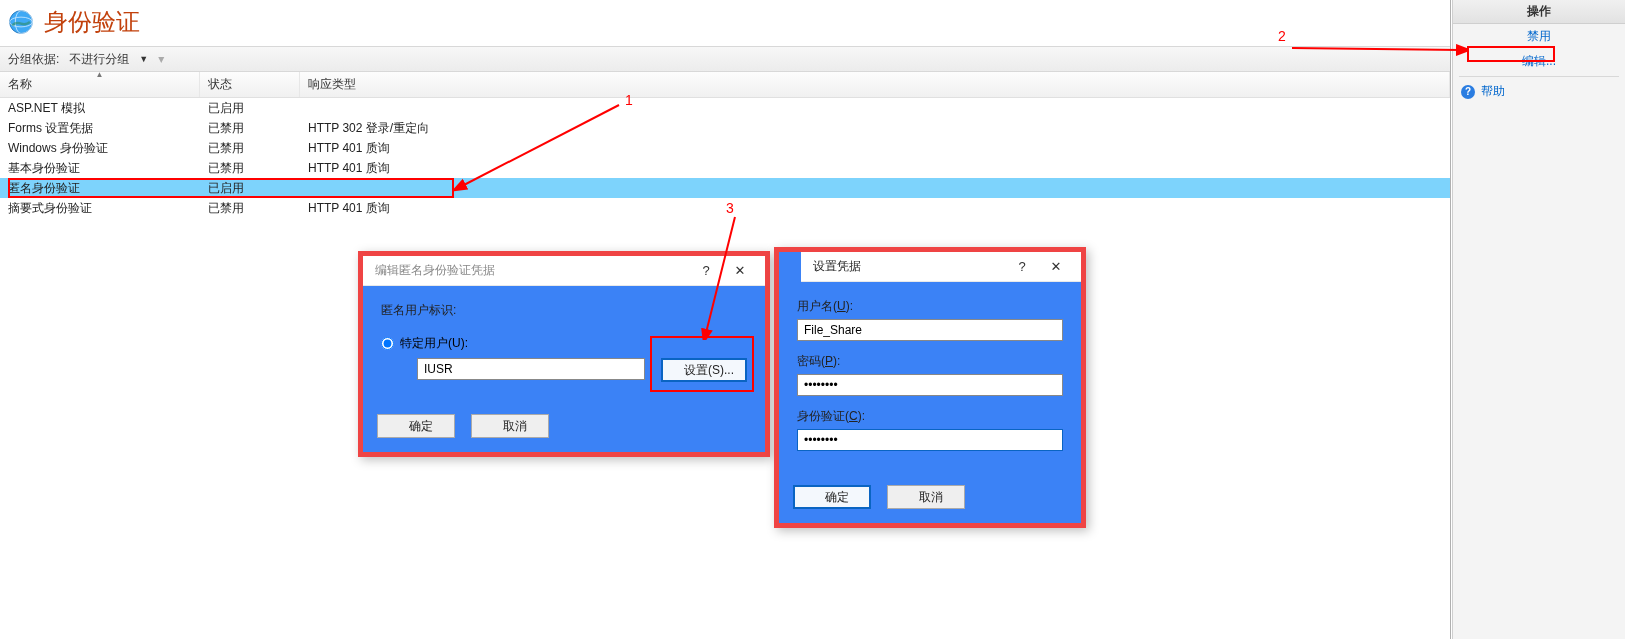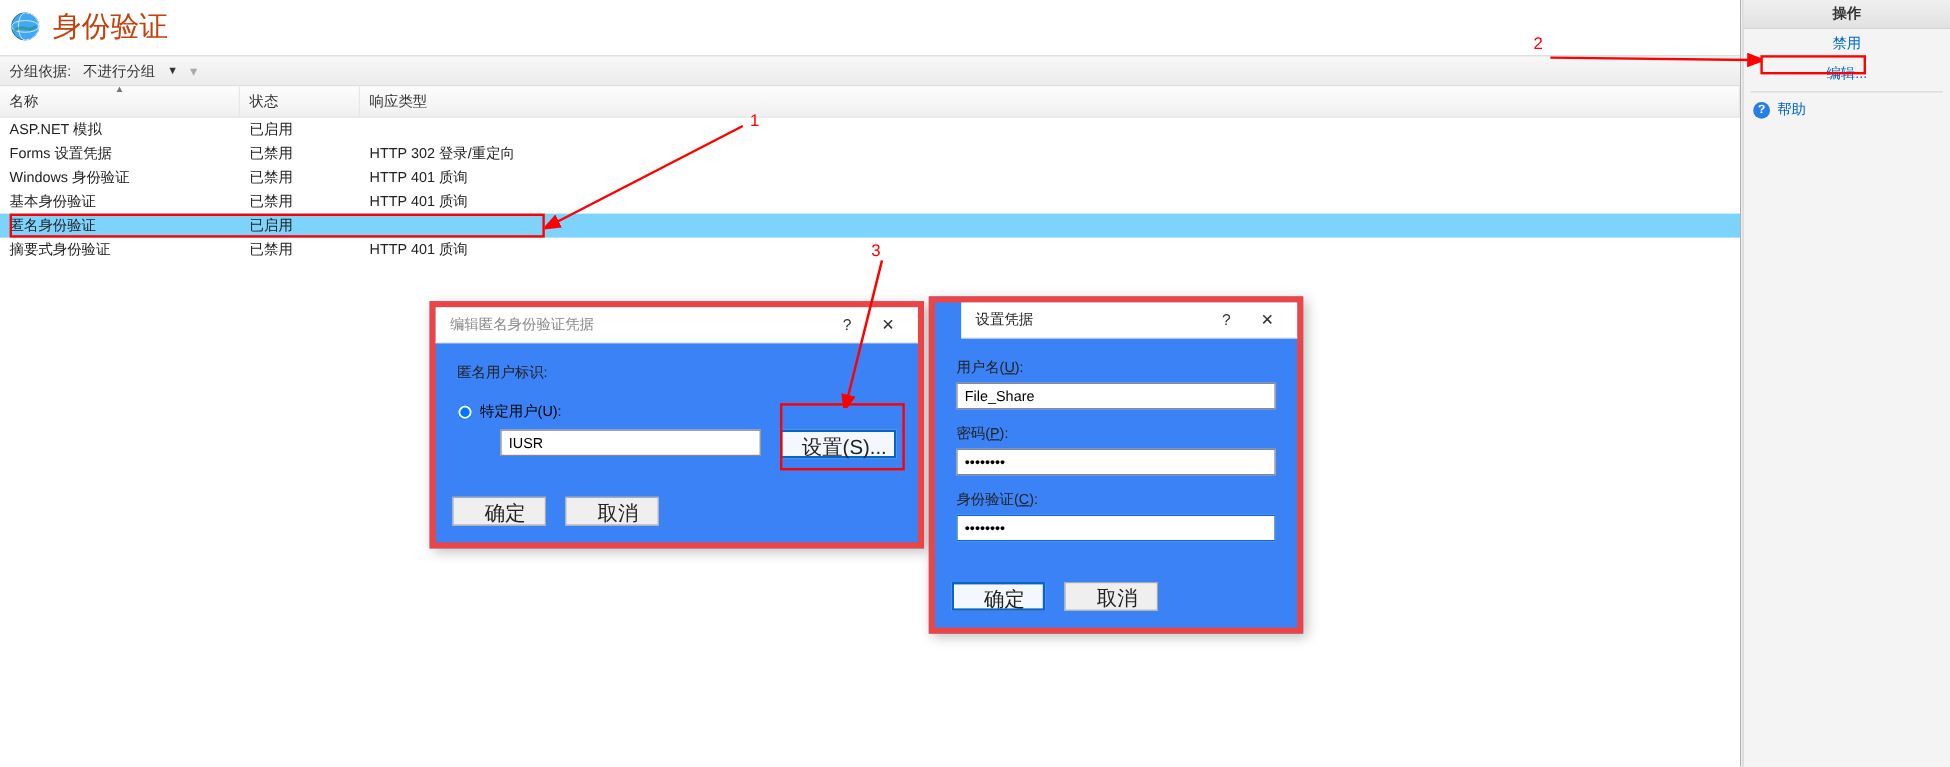--- a/index.html
+++ b/index.html
@@ -157,21 +157,21 @@
     padding: 2px 6px;
     font-family: inherit; font-size: 12px;
     background: #fff;
   }
   .txt.blue { border: 1px solid #0a64c2; }
   .btnrow { display: flex; justify-content: flex-start; gap: 16px; padding: 10px 14px 14px 14px;}
   .btn {
     min-width: 78px; height: 24px;
     background: #efefef;
     border: 1px solid #aaa;
-    font-size: 17px; color: #222;
+    font-size: 12px; color: #222;
     cursor: pointer;
     padding-left: 16px;
   }
   .btn.primary {
     border: 2px solid #0a64c2;
     background: #f4f8fd;
   }
   .radio { display: flex; align-items: center; gap: 6px; margin: 4px 0;}
   .radio input { margin: 0; }
   #dialog-anon { left: 358px; top: 251px; width: 412px; }

